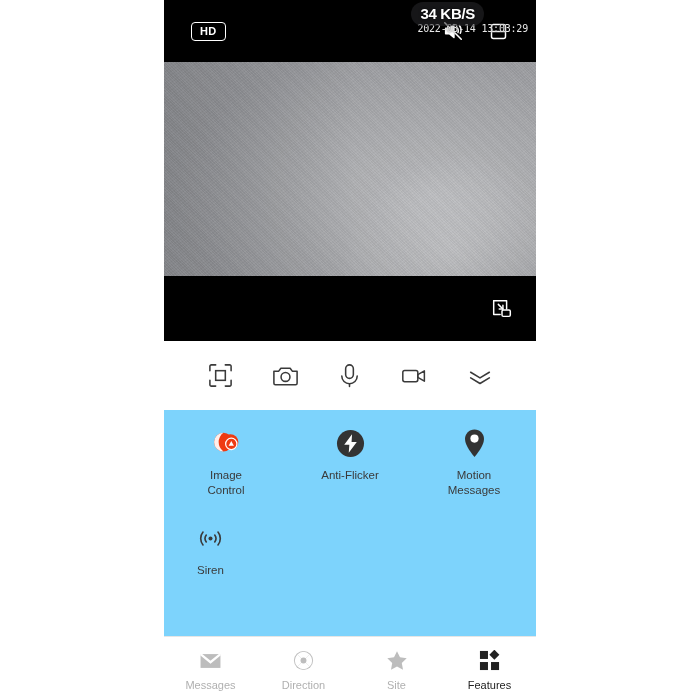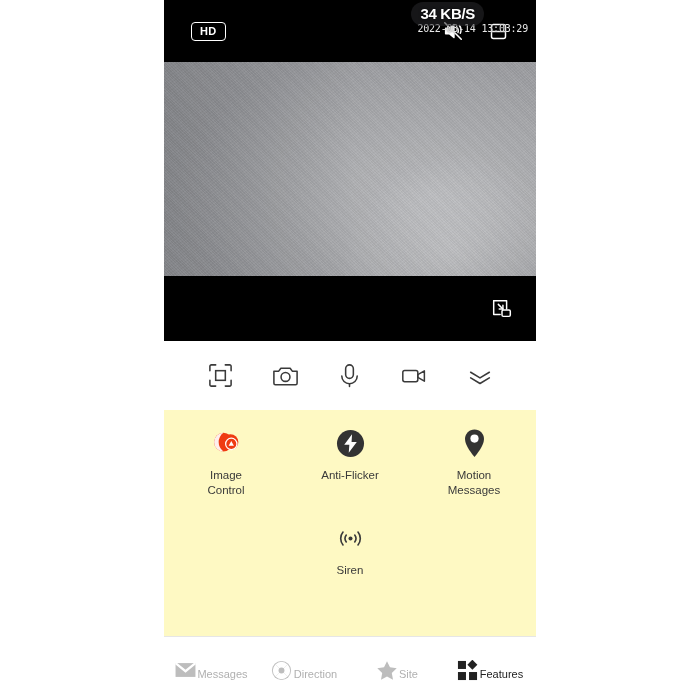--- a/index.html
+++ b/index.html
@@ -167,32 +167,31 @@
     justify-content: center;
     width: 46px;
     height: 46px;
     line-height: 0;
   }
 
   
   .feature-panel {
     width: 372px;
     height: 227px;
-    background: #fef9c3;
+    background: #7dd3fc;
     box-sizing: border-box;
     padding: 18px 0 0 0;
     border-bottom: 1px solid #e6e6e6;
   }
   .feature-row {
     display: flex;
     width: 100%;
   }
   .feature-row.second {
     margin-top: 26px;
-    flex-direction: column;
   }
   .feature-item {
     flex: 1 1 0;
     display: flex;
     flex-direction: column;
     align-items: center;
     min-width: 0;
   }
   .feature-icon {
     width: 30px;
@@ -219,21 +218,21 @@
     height: 62px;
     background: #ffffff;
     display: flex;
     align-items: center;
     padding-top: 4px;
     box-sizing: border-box;
   }
   .nav-item {
     flex: 1 1 0;
     display: flex;
-    flex-direction: row;
+    flex-direction: column;
     align-items: center;
     justify-content: center;
   }
   .nav-icon {
     width: 24px;
     height: 22px;
     display: flex;
     align-items: center;
     justify-content: center;
     line-height: 0;

